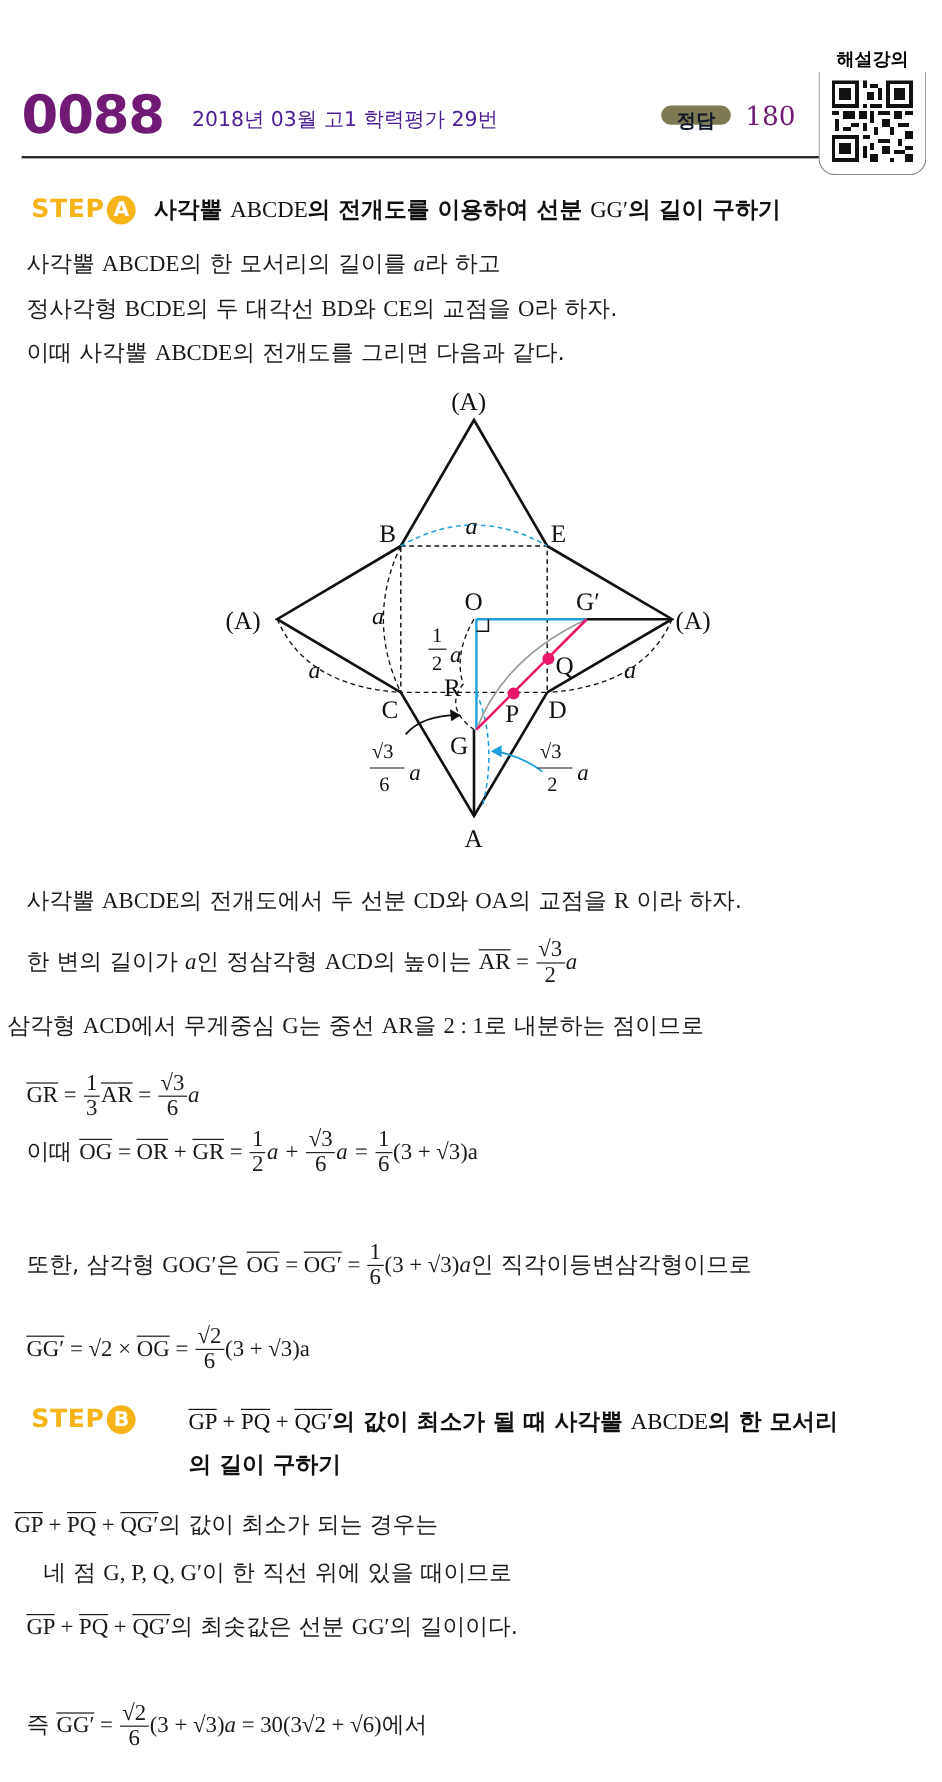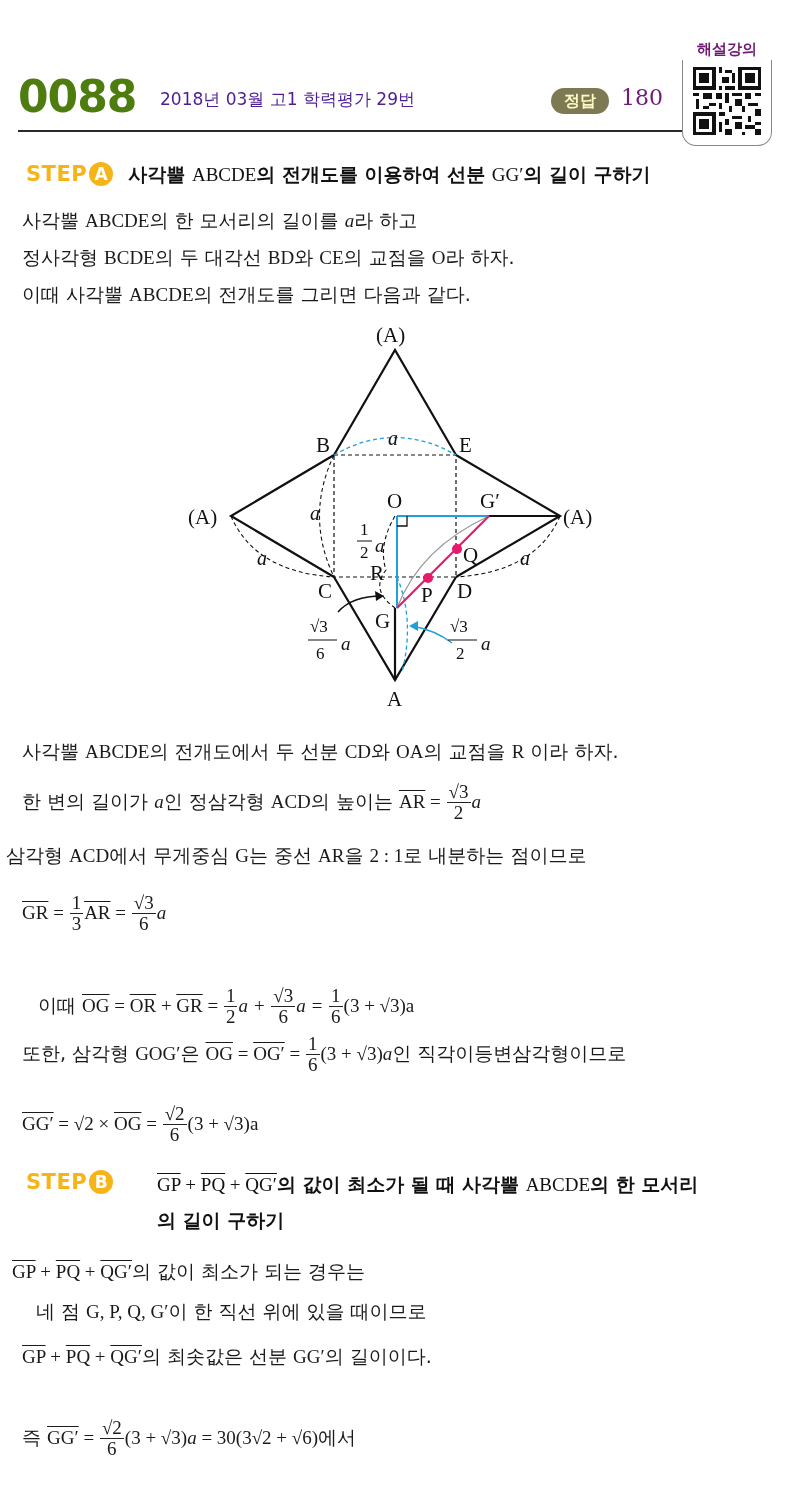--- a/index.html
+++ b/index.html
@@ -4,32 +4,32 @@
   <style>
     * { box-sizing: border-box; margin: 0; padding: 0; }
     html, body { width: 785px; height: 1485px; background: #ffffff; overflow: hidden; }
     body { position: relative; font-family: "DejaVu Sans", sans-serif; color: #1a1a1a; }
 
     .abs { position: absolute; }
 
     
     .problem-number {
       left: 18px; top: 72px; font-family: "DejaVu Sans", sans-serif; font-weight: bold;
-      font-size: 44px; color: #4d7c0f; letter-spacing: -1px; line-height: 50px;
+      font-size: 44px; color: #701a75; letter-spacing: -1px; line-height: 50px;
     }
     .problem-source { left: 160px; top: 88px; font-size: 17px; color: #4c1d95; }
     .answer-badge {
-      left: 551px; top: 88px; width: 58px; height: 26px; border-radius: 13px;
-      background: #7d7a53; color: #fef9c3; font-size: 16px; font-weight: bold;
+      left: 551px; top: 88px; width: 58px; height: 16px; border-radius: 13px;
+      background: #7d7a53; color: #0f172a; font-size: 16px; font-weight: bold;
       text-align: center; line-height: 26px;
     }
     .answer-value { left: 621px; top: 85px; font-family: "DejaVu Serif", serif; font-size: 22px; color: #701a75; }
     .header-rule { left: 18px; top: 130px; width: 665px; height: 2px; background: #2a2a2a; }
 
-    .qr-label { left: 697px; top: 40px; font-size: 15px; font-weight: bold; color: #701a75; }
+    .qr-label { left: 697px; top: 40px; font-size: 15px; font-weight: bold; color: #000000; }
     .qr-box {
       left: 682px; top: 60px; width: 90px; height: 86px; border: 1.5px solid #888;
       border-top: none; border-radius: 0 0 14px 14px; background: #fff;
     }
     .qr-code { left: 693px; top: 67px; width: 68px; height: 68px; }
 
     
     .step-label {
       font-family: "DejaVu Sans", sans-serif; font-size: 21px; font-weight: bold;
       color: #f6b418; letter-spacing: 0.5px; margin-top: 21px;
@@ -226,21 +226,21 @@
 </div>
 
 <div class="abs body-line" style="left:6px; top:842px;">
   <span>삼각형 </span><span class="serif">ACD</span><span>에서 무게중심 </span><span class="serif">G</span><span>는 중선 </span><span class="serif">AR</span><span>을 </span><span class="serif">2 : 1</span><span>로 내분하는 점이므로</span>
 </div>
 
 <div class="abs body-line" style="left:22px; top:893px;">
   <span class="serif ovl">GR</span><span class="serif"> = </span><span class="frac"><span class="num">1</span><span class="den">3</span></span><span class="serif ovl">AR</span><span class="serif"> = </span><span class="frac"><span class="num">√3</span><span class="den">6</span></span><span class="ital">a</span>
 </div>
 
-<div class="abs body-line" style="left:22px; top:986px;margin-left:16px;">
+<div class="abs body-line" style="left:22px; top:940px;">
   <span>이때 </span><span class="serif ovl">OG</span><span class="serif"> = </span><span class="serif ovl">OR</span><span class="serif"> + </span><span class="serif ovl">GR</span><span class="serif"> = </span><span class="frac"><span class="num">1</span><span class="den">2</span></span><span class="ital">a + </span><span class="frac"><span class="num">√3</span><span class="den">6</span></span><span class="ital">a = </span><span class="frac"><span class="num">1</span><span class="den">6</span></span><span class="serif">(3 + √3)a</span>
 </div>
 
 <div class="abs body-line" style="left:22px; top:1034px;">
   <span>또한, 삼각형 </span><span class="serif">GOG′</span><span>은 </span><span class="serif ovl">OG</span><span class="serif"> = </span><span class="serif ovl">OG′</span><span class="serif"> = </span><span class="frac"><span class="num">1</span><span class="den">6</span></span><span class="serif">(3 + √3)</span><span class="ital">a</span><span>인 직각이등변삼각형이므로</span>
 </div>
 
 <div class="abs body-line" style="left:22px; top:1104px;">
   <span class="serif ovl">GG′</span><span class="serif"> = √2 × </span><span class="serif ovl">OG</span><span class="serif"> = </span><span class="frac"><span class="num">√2</span><span class="den">6</span></span><span class="serif">(3 + √3)a</span>
 </div>

